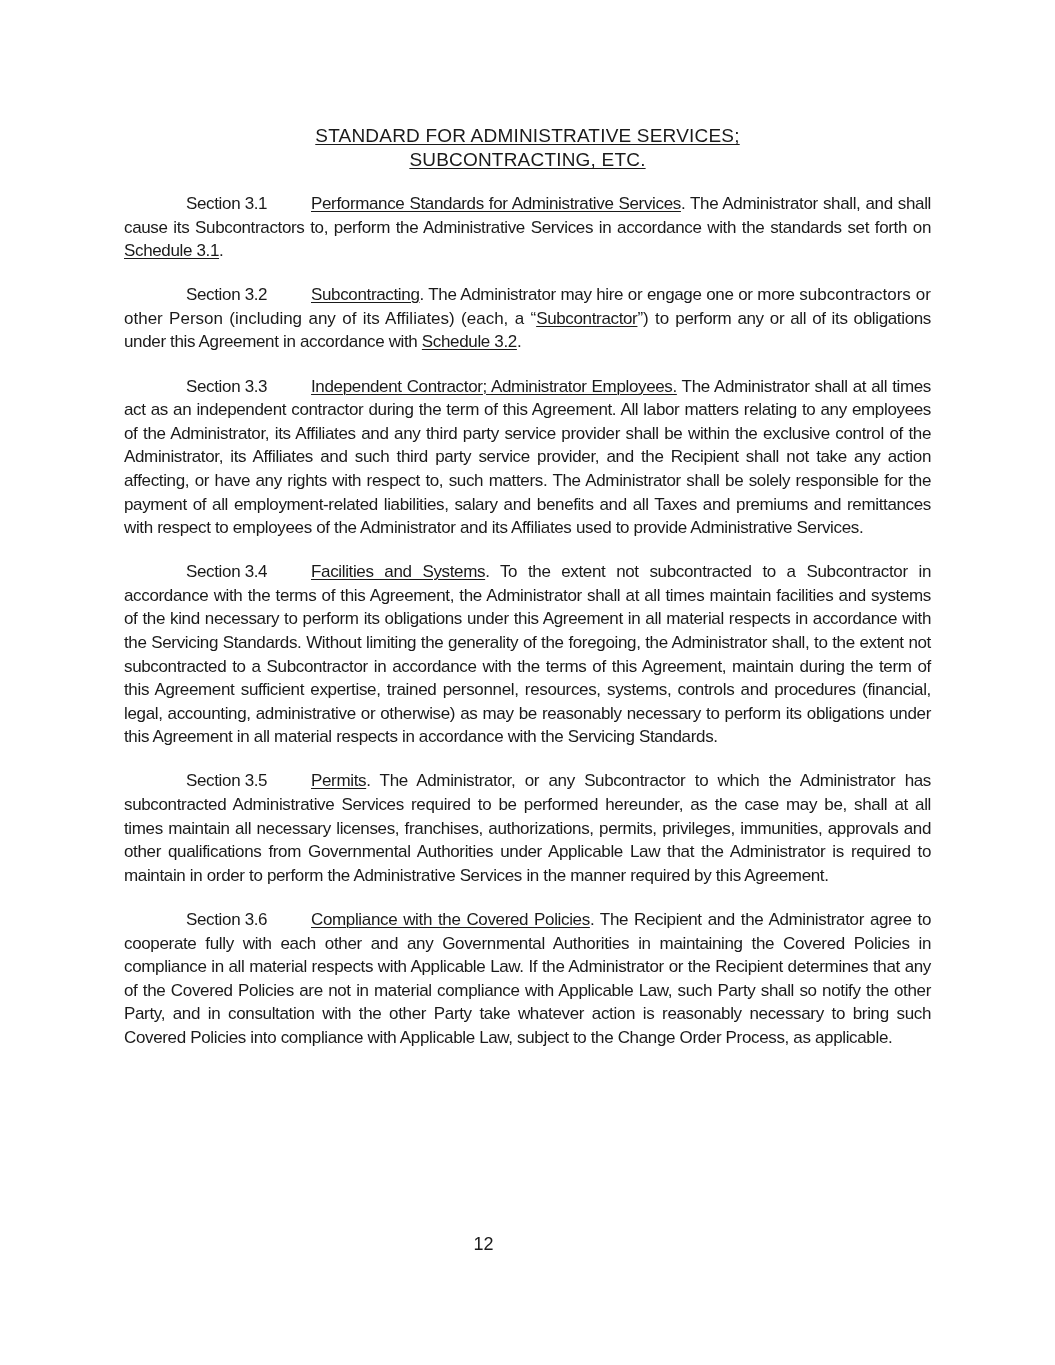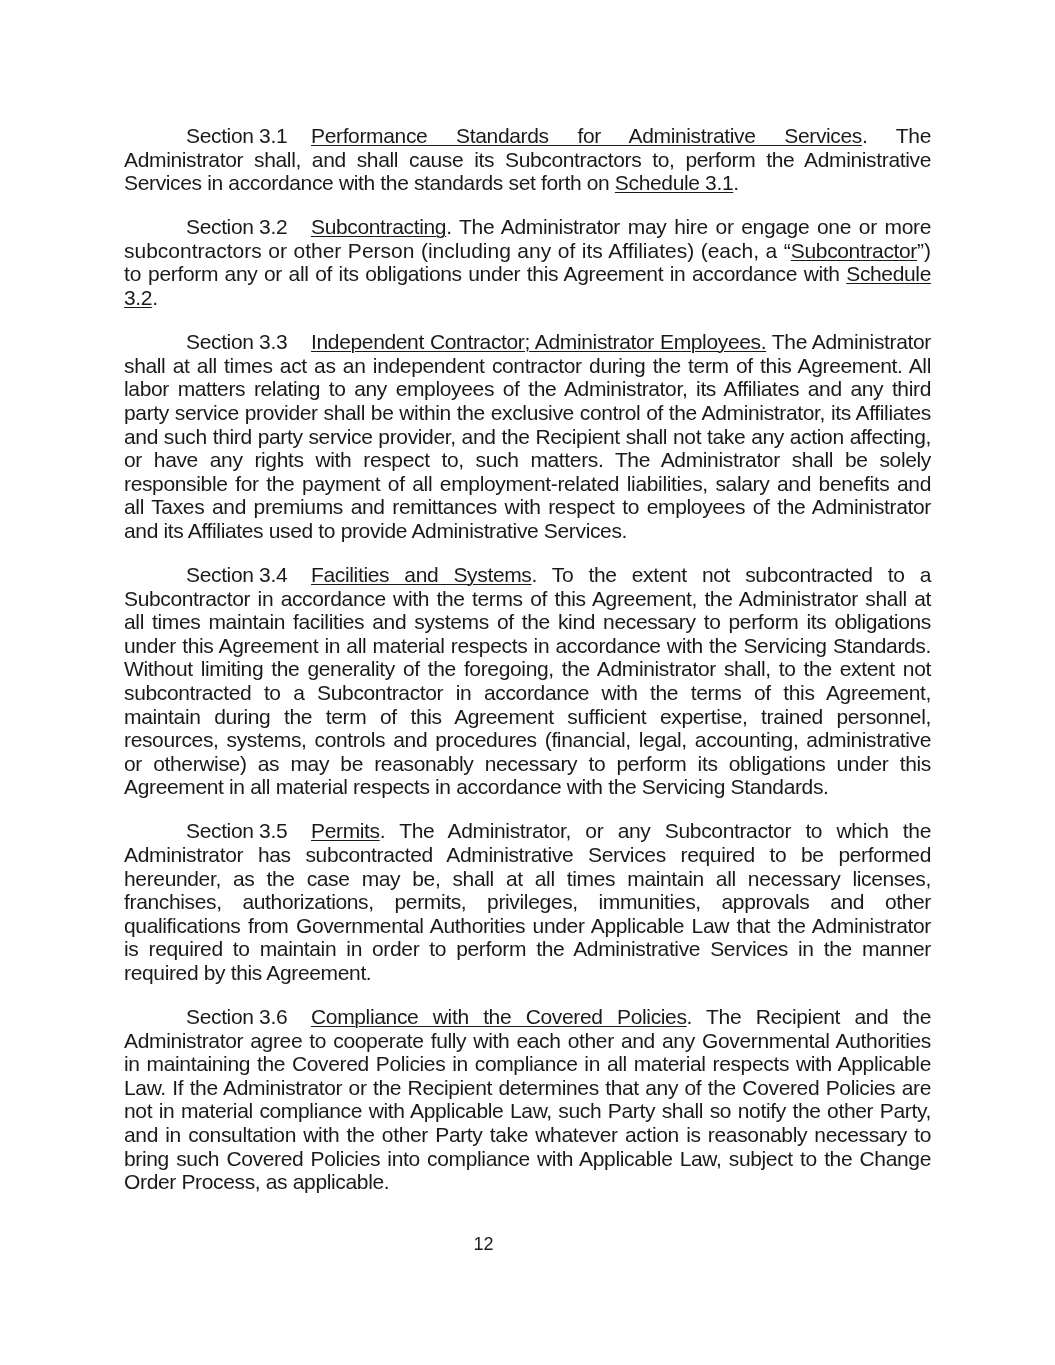--- a/index.html
+++ b/index.html
@@ -27,21 +27,21 @@
       line-height: 24px;
       letter-spacing: 0.2px;
       margin: 0 0 20px 0;
     }
     .heading span {
       text-decoration: underline;
       text-underline-offset: 2px;
       text-decoration-thickness: 1px;
     }
     .section {
-      font-size: 21px;
+      font-size: 17px;
       line-height: 23.6px;
       text-align: justify;
       text-justify: inter-word;
       margin: 0 0 20.5px 0;
       font-stretch: condensed;
       letter-spacing: -0.35px;
     }
     .section .num {
       display: inline-block;
       margin-left: 62px;
@@ -65,20 +65,24 @@
       text-align: center;
       font-size: 18px;
       line-height: 22px;
     }
   </style>
 </head>
 <body>
 
 <div class="page">
 
+  <div class="heading">
+    <span>STANDARD FOR ADMINISTRATIVE SERVICES;</span><br>
+    <span>SUBCONTRACTING, ETC.</span>
+  </div>
 
   <p class="section"><span class="num">Section 3.1</span><span class="u">Performance Standards for Administrative Services</span><span>.</span><span>  The Administrator shall, and shall cause its Subcontractors to, perform the Administrative Services in accordance with the standards set forth on </span><span class="u">Schedule 3.1</span><span>.</span></p>
 
   <p class="section"><span class="num">Section 3.2</span><span class="u">Subcontracting</span><span>.</span><span>  The Administrator may hire or engage one or more </span><span class="serif">subcontractors or other Person (including any of its Affiliates) (each, a “</span><span class="u">Subcontractor</span><span class="serif">”) to</span><span> perform any or all of its obligations under this Agreement in accordance with </span><span class="u">Schedule 3.2</span><span>.</span></p>
 
   <p class="section"><span class="num">Section 3.3</span><span class="u">Independent Contractor; Administrator Employees.</span><span>  The Administrator shall at all times act as an independent contractor during the term of this Agreement.  All labor matters relating to any employees of the Administrator, its Affiliates and any third party service provider shall be within the exclusive control of the Administrator, its Affiliates and such third party service provider, and the Recipient shall not take any action affecting, or have any rights with respect to, such matters.  The Administrator shall be solely responsible for the payment of all employment-related liabilities, salary and benefits and all Taxes and premiums and remittances with respect to employees of the Administrator and its Affiliates used to provide Administrative Services.</span></p>
 
   <p class="section"><span class="num">Section 3.4</span><span class="u">Facilities and Systems</span><span>.</span><span>  To the extent not subcontracted to a Subcontractor in accordance with the terms of this Agreement, the Administrator shall at all times maintain facilities and systems of the kind necessary to perform its obligations under this Agreement in all material respects in accordance with the Servicing Standards.  Without limiting the generality of the foregoing, the Administrator shall, to the extent not subcontracted to a Subcontractor in accordance with the terms of this Agreement, maintain during the term of this Agreement sufficient expertise, trained personnel, resources, systems, controls and procedures (financial, legal, accounting, administrative or otherwise) as may be reasonably necessary to perform its obligations under this Agreement in all material respects in accordance with the Servicing Standards.</span></p>
 
   <p class="section"><span class="num">Section 3.5</span><span class="u">Permits</span><span>.</span><span>   The Administrator, or any Subcontractor to which the Administrator has subcontracted Administrative Services required to be performed hereunder, as the case may be, shall at all times maintain all necessary licenses, franchises, authorizations, permits, privileges, immunities, approvals and other qualifications from Governmental Authorities under Applicable Law that the Administrator is required to maintain in order to perform the Administrative Services in the manner required by this Agreement.</span></p>

